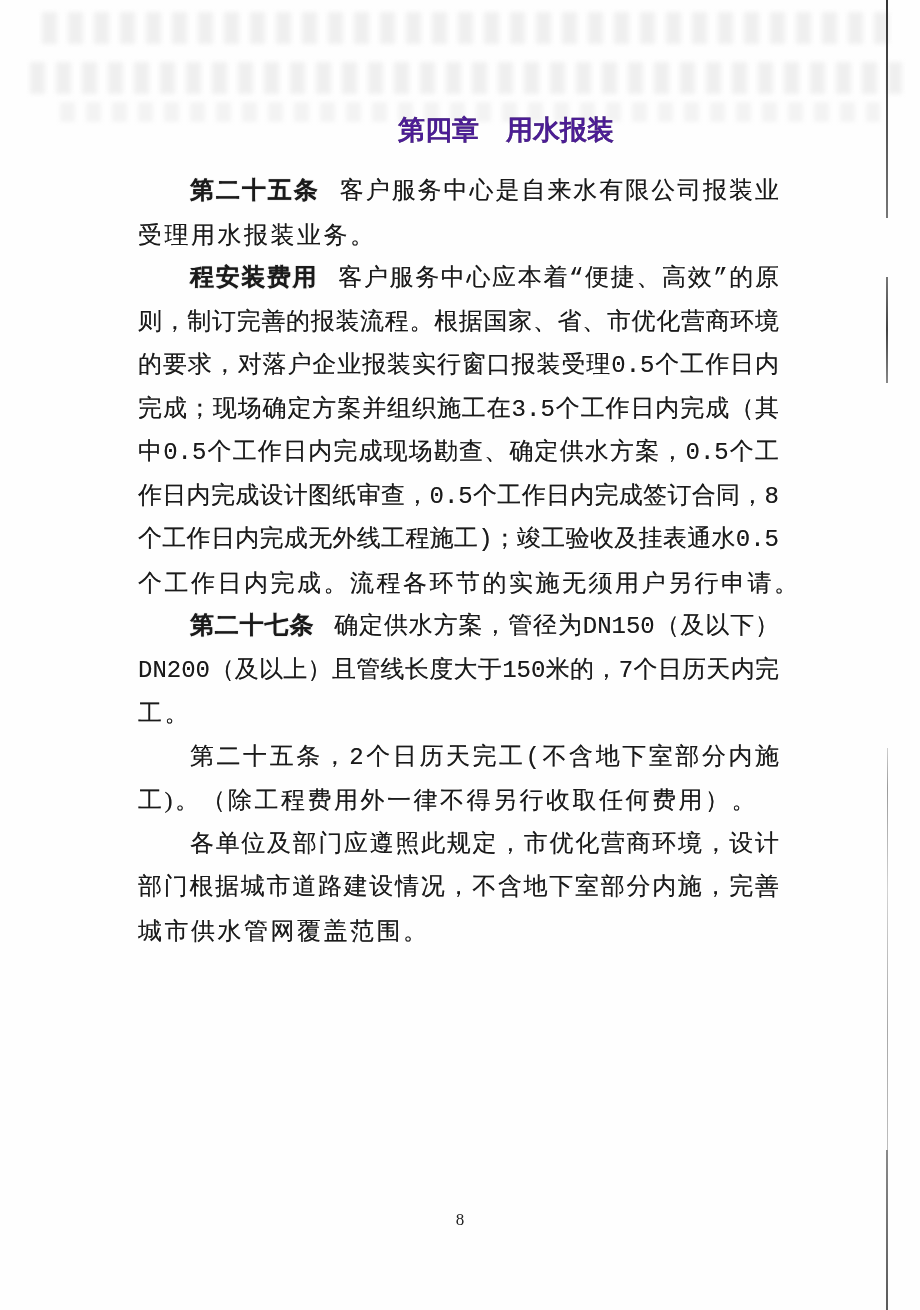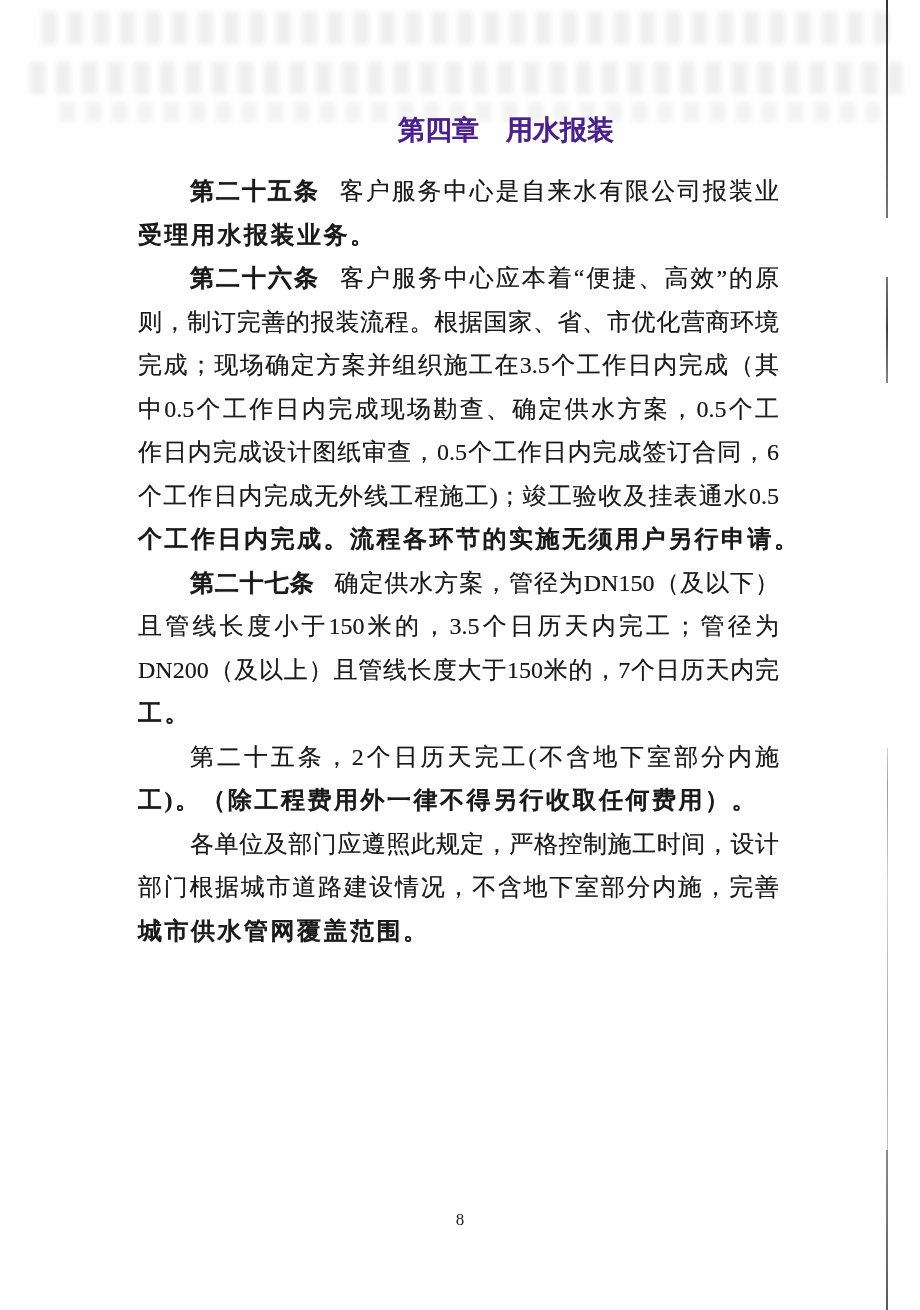--- a/index.html
+++ b/index.html
@@ -42,22 +42,22 @@
   .content{
     position:absolute;left:138px;top:170px;width:641px;
     color:#1a1a1a;
   }
   .line{
     height:43.5px;line-height:43.5px;
     font-size:24px;
     white-space:nowrap;
     text-shadow:0 0 .5px rgba(0,0,0,.5);
   }
-  .line.j{text-align:justify;text-align-last:justify;}
-  .line.last{letter-spacing:2.5px;font-weight:bold;}
+  .line.j{text-align:justify;text-align-last:justify;font-family:Liberation Mono, monospace;}
+  .line.last{letter-spacing:2.5px;}
   .line.ind{text-indent:52px;}
   .art{font-weight:bold;margin-right:20px;text-shadow:0 0 .8px rgba(0,0,0,.7);}
   .page-num{
     position:absolute;left:0;top:1210px;width:920px;
     text-align:center;font-size:17px;color:#222;
     font-family:"Liberation Serif","DejaVu Serif",serif;
   }
 </style>
 </head>
 <body>
@@ -74,39 +74,39 @@
   <div class="scanline s4"></div>
 
   <div class="doc-title">第四章　用水报装</div>
 
   <div class="content">
       <div>
         <div class="line j ind"><b class="art">第二十五条</b><span>客户服务中心是自来水有限公司报装业</span></div>
         <div class="line last"><span>受理用水报装业务。</span></div>
       </div>
       <div>
-        <div class="line j ind"><b class="art">第二十六条</b><span>客户服务中心应本着“便捷、高效”的原</span></div>
+        <div class="line j ind"><b class="art">程安装费用</b><span>客户服务中心应本着“便捷、高效”的原</span></div>
         <div class="line j"><span>则，制订完善的报装流程。根据国家、省、市优化营商环境</span></div>
+        <div class="line j"><span>的要求，对落户企业报装实行窗口报装受理0.5个工作日内</span></div>
         <div class="line j"><span>完成；现场确定方案并组织施工在3.5个工作日内完成（其</span></div>
         <div class="line j"><span>中0.5个工作日内完成现场勘查、确定供水方案，0.5个工</span></div>
-        <div class="line j"><span>作日内完成设计图纸审查，0.5个工作日内完成签订合同，6</span></div>
+        <div class="line j"><span>作日内完成设计图纸审查，0.5个工作日内完成签订合同，8</span></div>
         <div class="line j"><span>个工作日内完成无外线工程施工)；竣工验收及挂表通水0.5</span></div>
         <div class="line last"><span>个工作日内完成。流程各环节的实施无须用户另行申请。</span></div>
       </div>
       <div>
         <div class="line j ind"><b class="art">第二十七条</b><span>确定供水方案，管径为DN150（及以下）</span></div>
-        <div class="line j"><span>且管线长度小于150米的，3.5个日历天内完工；管径为</span></div>
         <div class="line j"><span>DN200（及以上）且管线长度大于150米的，7个日历天内完</span></div>
         <div class="line last"><span>工。</span></div>
       </div>
       <div>
         <div class="line j ind"><span>第二十五条，2个日历天完工(不含地下室部分内施</span></div>
         <div class="line last"><span>工)。（除工程费用外一律不得另行收取任何费用）。</span></div>
       </div>
       <div>
-        <div class="line j ind"><span>各单位及部门应遵照此规定，严格控制施工时间，设计</span></div>
+        <div class="line j ind"><span>各单位及部门应遵照此规定，市优化营商环境，设计</span></div>
         <div class="line j"><span>部门根据城市道路建设情况，不含地下室部分内施，完善</span></div>
         <div class="line last"><span>城市供水管网覆盖范围。</span></div>
       </div>
     </div>
 
   <div class="page-num">8</div>
 </div>
 
 </body></html>

